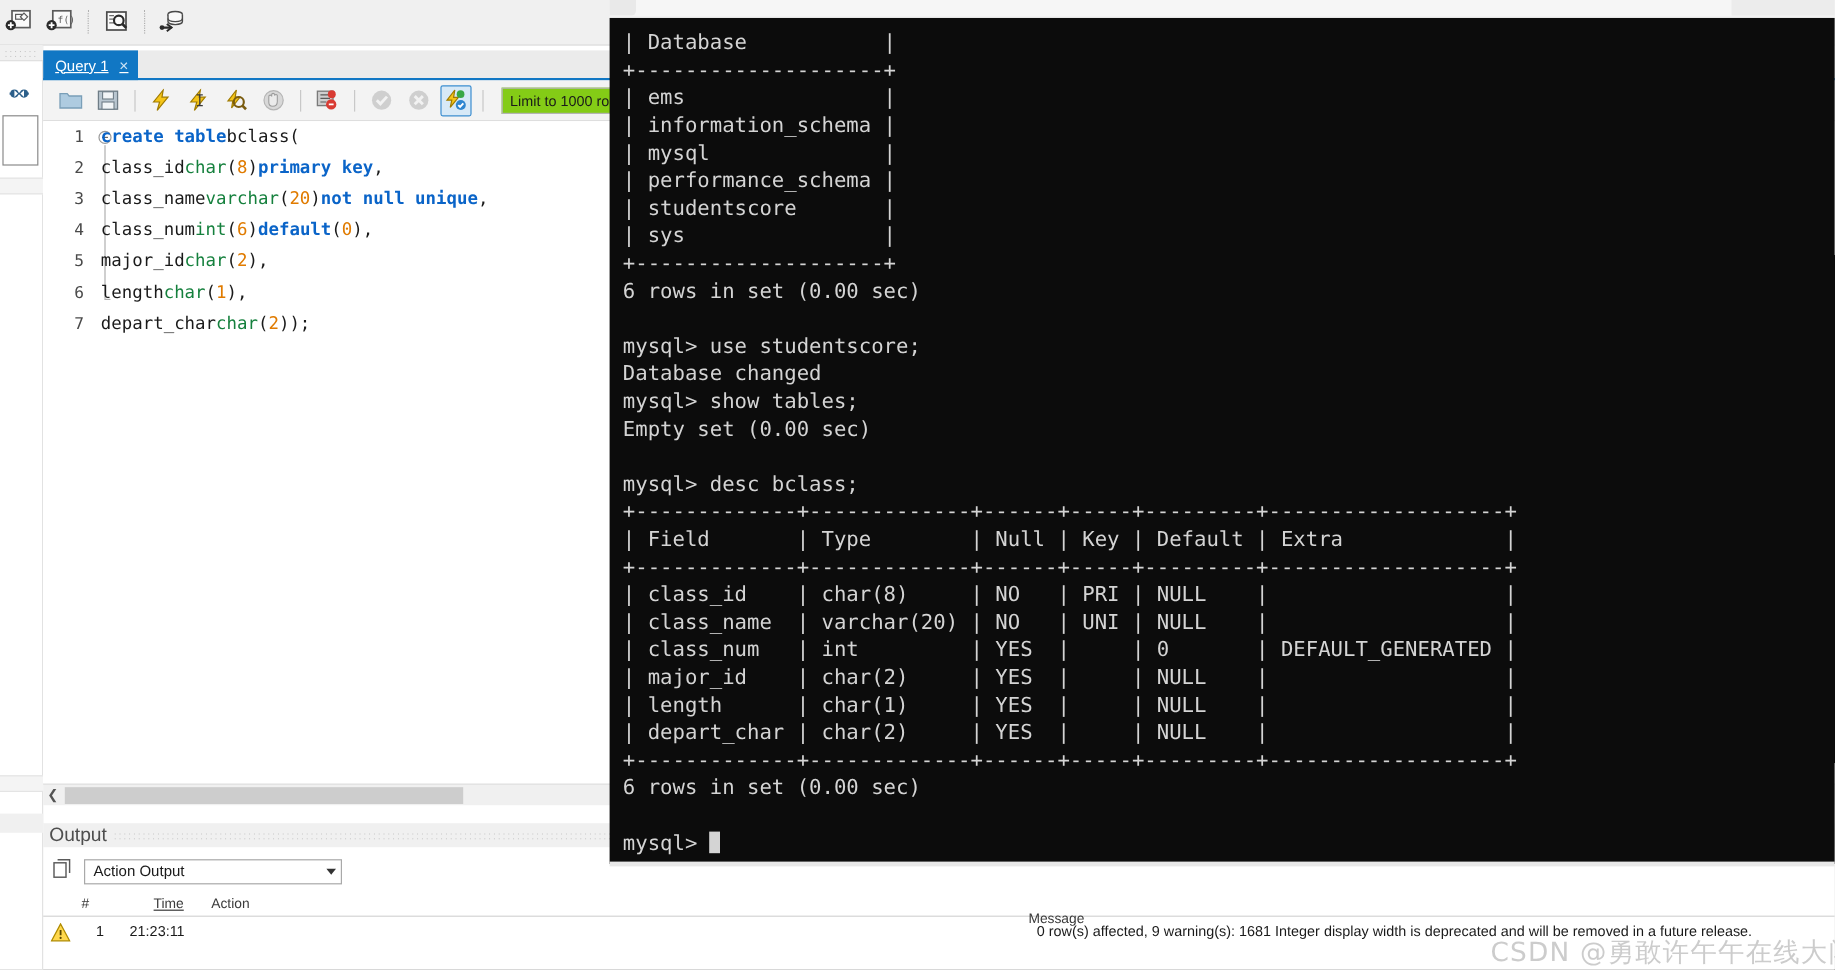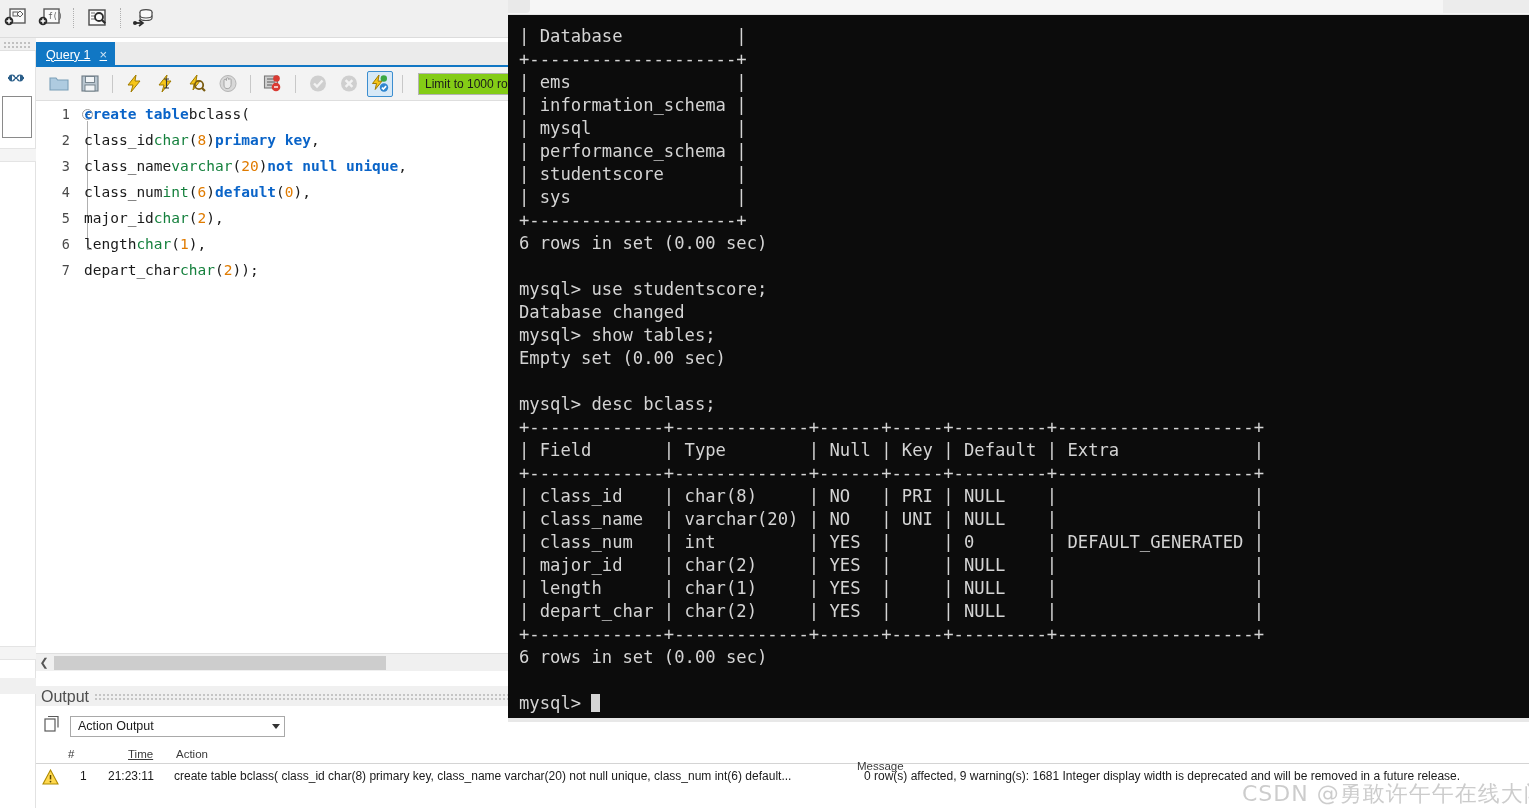--- a/index.html
+++ b/index.html
@@ -490,21 +490,20 @@
     <svg width="17" height="16" viewBox="0 0 17 16">
       <path d="M8.5 1L16 15H1z" fill="#ffd84d" stroke="#b08b00" stroke-width="1.1"></path>
       <path d="M8.5 6v4.4" stroke="#5a4600" stroke-width="1.5"></path>
       <circle cx="8.5" cy="12.6" r="0.9" fill="#5a4600"></circle>
     </svg>
   </span>
 
   <div class="grid-row">
     <span style="left:44px;">1</span>
     <span style="left:72px;">21:23:11</span>
-    <span style="left:138px;">create table  bclass( class_id char(8) primary key, class_name varchar(20) not null unique, class_num int(6) default...</span>
     <span style="left:828px;">0 row(s) affected, 9 warning(s): 1681 Integer display width is deprecated and will be removed in a future release.</span>
   </div>
 
   <div class="term-win">
     <div class="term-titlebar">
       <div class="term-tl"></div>
       <div class="term-tr"></div>
     </div>
     <div class="term-body"><span>| Database           |
 +--------------------+

